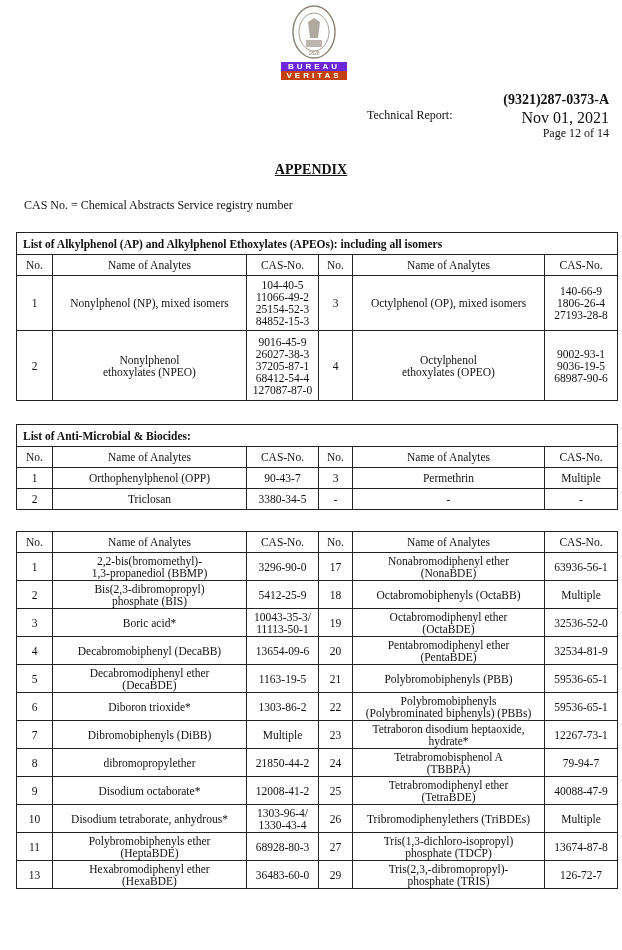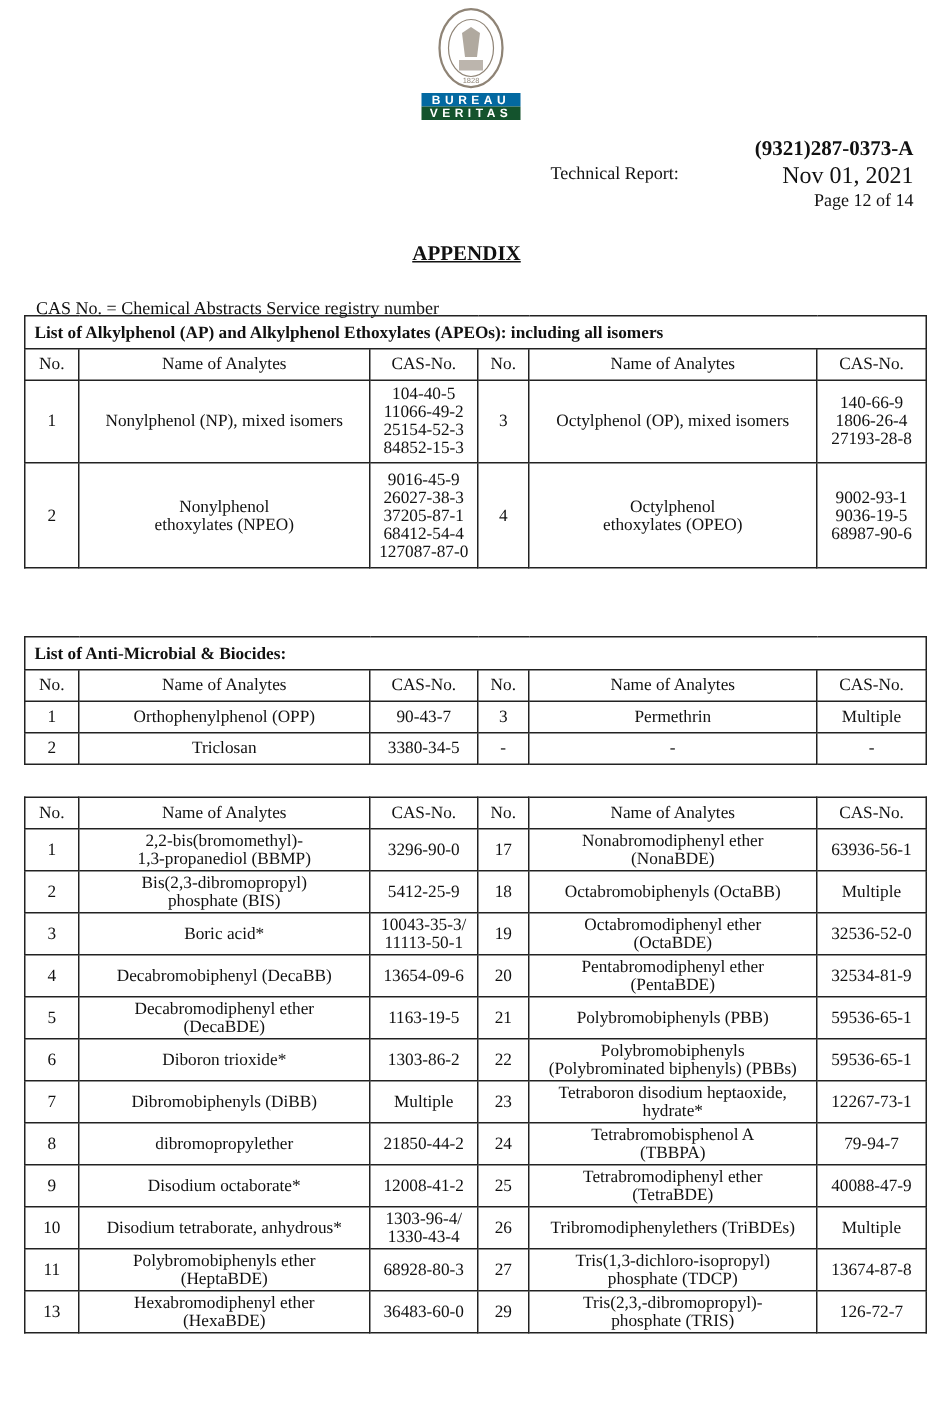--- a/index.html
+++ b/index.html
@@ -2,23 +2,23 @@
 <html><head>
 <meta charset="utf-8">
 <style>
   html, body { margin: 0; padding: 0; }
   body {
     width: 622px; height: 950px; background: #ffffff; position: relative; overflow: hidden;
     font-family: "Liberation Serif", serif; color: #111111;
   }
   .logo { position: absolute; left: 281px; top: 4px; width: 66px; height: 76px; }
   .logo-seal { position: absolute; left: 10px; top: 0; width: 46px; height: 56px; }
-  .logo-band1 { position: absolute; left: 0; top: 58px; width: 66px; height: 9px; background: #0369a1;
+  .logo-band1 { position: absolute; left: 0; top: 58px; width: 66px; height: 9px; background: #6d28d9;
     color: #fff; font-family: "Liberation Sans", sans-serif; font-size: 8px; line-height: 9px; text-align: center; letter-spacing: 3px; font-weight: bold; }
-  .logo-band2 { position: absolute; left: 0; top: 67px; width: 66px; height: 9px; background: #14532d;
+  .logo-band2 { position: absolute; left: 0; top: 67px; width: 66px; height: 9px; background: #c2410c;
     color: #fff; font-family: "Liberation Sans", sans-serif; font-size: 8px; line-height: 9px; text-align: center; letter-spacing: 3px; font-weight: bold; }
 
   .report-label { position: absolute; left: 367px; top: 108px; font-size: 12px; }
   .report-no { position: absolute; right: 13px; top: 92px; font-size: 14px; font-weight: bold; }
   .report-date { position: absolute; right: 13px; top: 109px; font-size: 16px; }
   .report-page { position: absolute; right: 13px; top: 126px; font-size: 12px; }
 
   .appendix { position: absolute; left: 0; width: 622px; top: 162px; text-align: center;
     font-size: 14px; font-weight: bold; }
   .appendix span { text-decoration: underline; }
@@ -55,21 +55,21 @@
 </div>
 
 <div class="report-label">Technical Report:</div>
 <div class="report-no">(9321)287-0373-A</div>
 <div class="report-date">Nov 01, 2021</div>
 <div class="report-page">Page 12 of 14</div>
 
 <div class="appendix"><span>APPENDIX</span></div>
 <div class="cas-note">CAS No. = Chemical Abstracts Service registry number</div>
 
-<table class="tbl" style="top:210px;">
+<table class="tbl" style="top:232px;">
   <colgroup>
       <col class="no">
       <col class="name">
       <col class="cas">
       <col class="no2">
       <col class="name2">
       <col class="cas2">
     </colgroup>
   <tbody>
       <tr class="tt" style="height:22px;">

